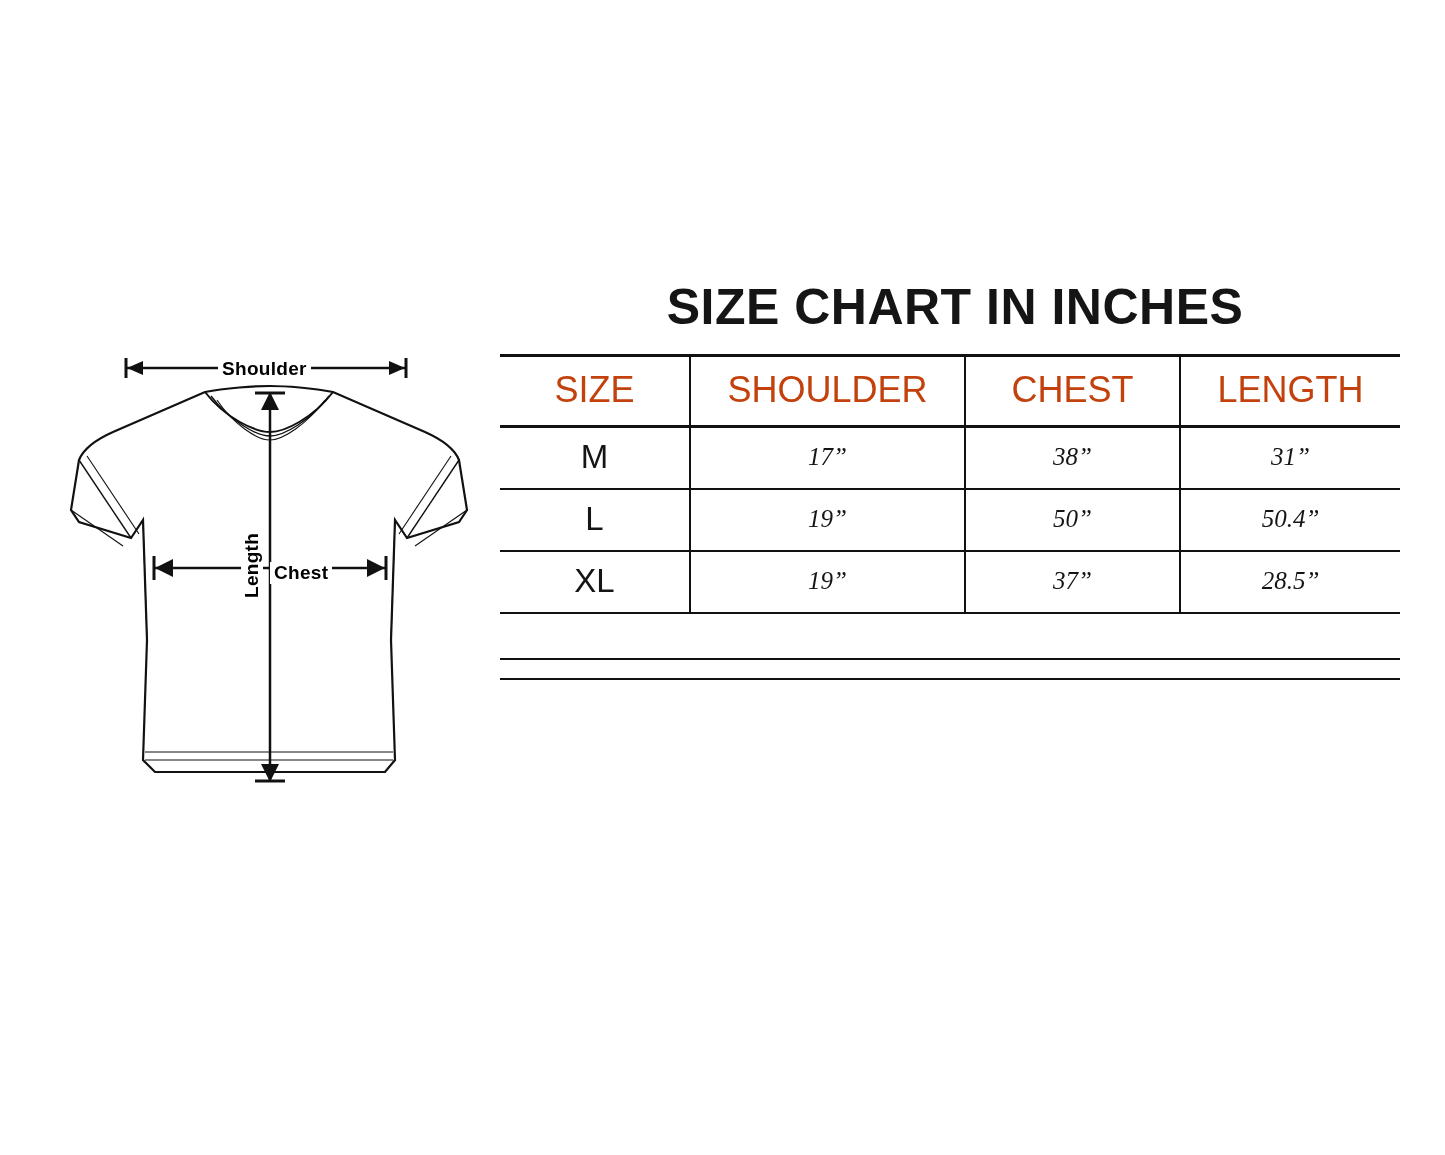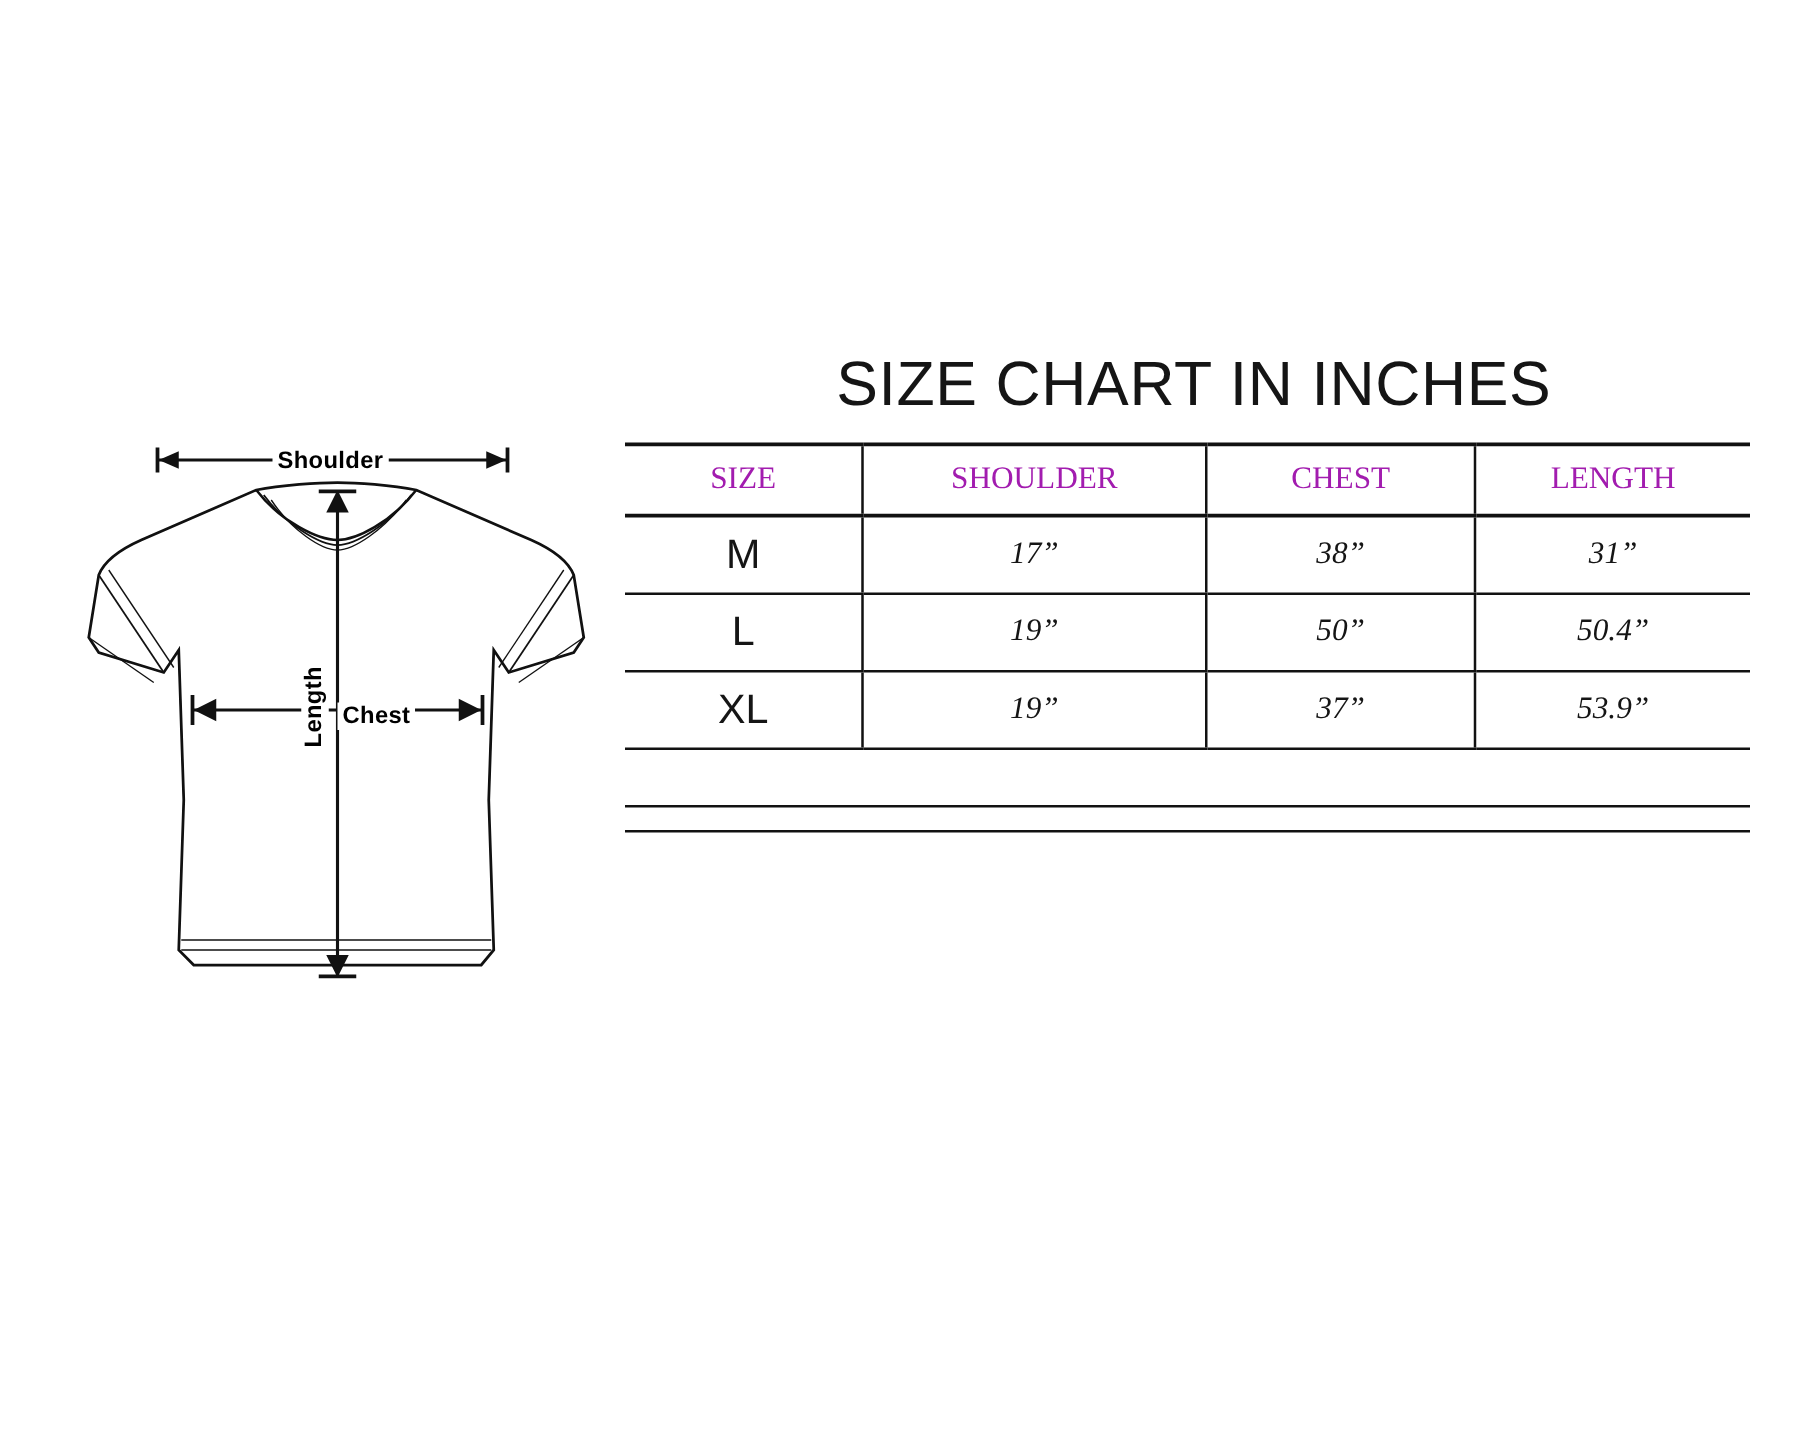--- a/index.html
+++ b/index.html
@@ -66,42 +66,42 @@
   #chart {
     position: absolute;
     left: 500px;
     top: 278px;
     width: 900px;
     height: 520px;
   }
   #chart-title {
     font-family: "Liberation Sans", sans-serif;
     font-size: 50px;
-    font-weight: 400;
+    font-weight: 700;
     letter-spacing: 0.5px;
     color: #151515;
     text-align: center;
     padding-left: 10px;
     margin-bottom: 18px;
   }
   table.size-table {
     width: 900px;
     border-collapse: collapse;
     table-layout: fixed;
   }
   table.size-table col.c-size   { width: 190px; }
   table.size-table col.c-sh     { width: 275px; }
   table.size-table col.c-ch     { width: 215px; }
   table.size-table col.c-len    { width: 220px; }
 
   table.size-table thead th {
-    font-family: Liberation Serif, serif;
+    font-family: Liberation Sans, sans-serif;
     font-weight: 400;
-    font-size: 25px;
-    color: #a21caf;
+    font-size: 36px;
+    color: #c2410c;
     padding: 12px 0 14px 0;
     text-align: center;
     border-top: 3px solid #111;
     border-bottom: 3px solid #111;
   }
   table.size-table thead th.vline { border-left: 2px solid #111; }
 
   table.size-table tbody td {
     font-family: "Liberation Serif", serif;
     font-style: italic;
@@ -234,21 +234,21 @@
         <tr>
           <td class="size-cell">L</td>
           <td class="vline">19”</td>
           <td class="vline">50”</td>
           <td class="vline">50.4”</td>
         </tr>
         <tr>
           <td class="size-cell">XL</td>
           <td class="vline">19”</td>
           <td class="vline">37”</td>
-          <td class="vline">53.9”</td>
+          <td class="vline">28.5”</td>
         </tr>
       </tbody>
     </table>
 
     <div class="extra-rule gap1"></div>
     <div class="extra-rule gap2"></div>
   </div>
 
 </div>
 

